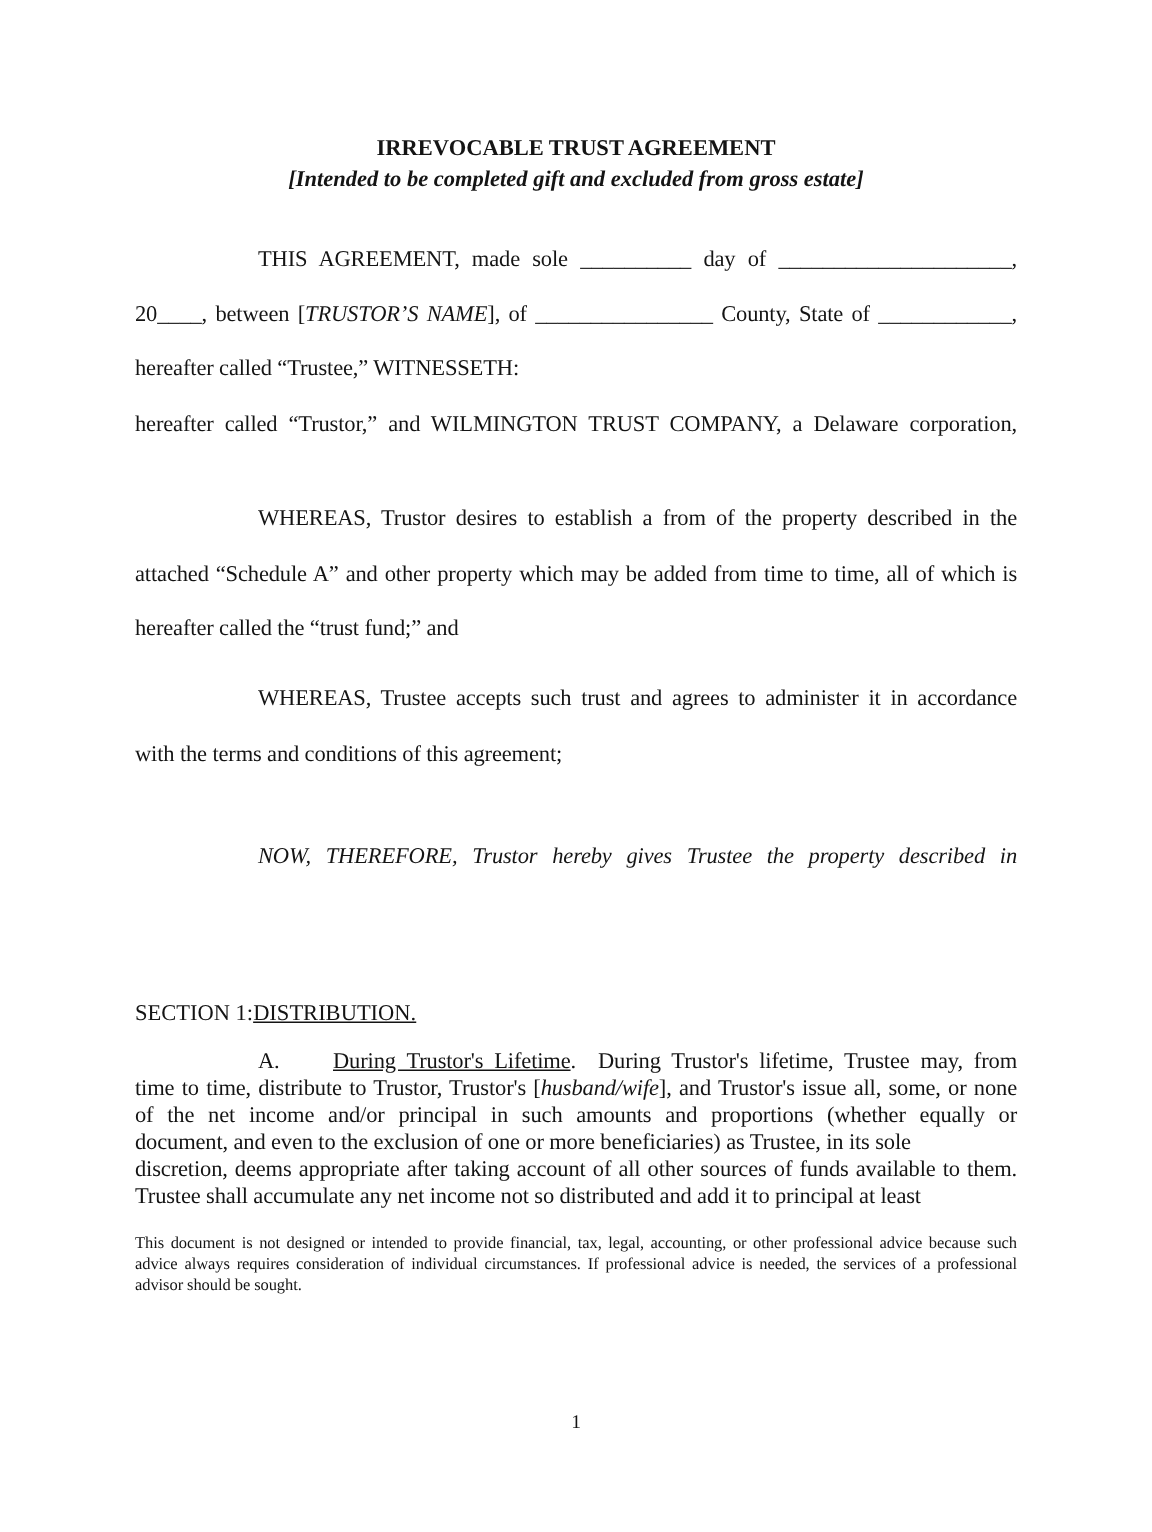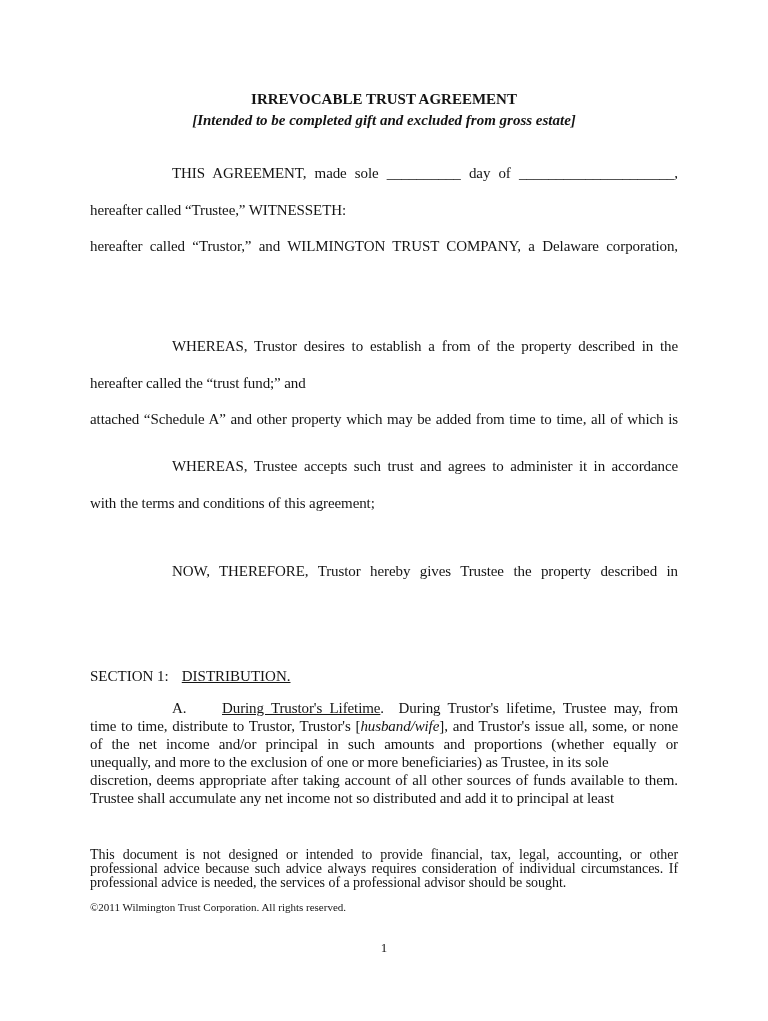--- a/index.html
+++ b/index.html
@@ -24,76 +24,76 @@
   .dline.last { text-align-last: left; }
 
   
   .sline { line-height: 18px; letter-spacing: -0.1px; text-align: justify; text-align-last: justify; }
   .sline.last { text-align-last: left; }
 
   .indent { padding-left: 82px; }
   .it { font-style: italic; }
   .u { text-decoration: underline; }
   .marker { display: inline-block; width: 50px; }
-  .gap { margin-left: 13px; }
+  .gap { }
 
   .p-open   { top: 155px; }
   .p-w1     { top: 328px; }
   .p-w2     { top: 448px; }
-  .p-now    { top: 553px; }
+  .p-now    { top: 553px; font-style: italic; }
   .sec      { top: 666px; line-height: 20px; }
   .p-a      { top: 699px; }
 
-  .footer-disclaimer { top: 848px; font-size: 14px; line-height: 14px; text-align: justify; letter-spacing: -0.05px; }
+  .footer-disclaimer { top: 822px; font-size: 11px; line-height: 14px; text-align: justify; letter-spacing: -0.05px; }
   .footer-copyright  { top: 900px; font-size: 11px; line-height: 14px; }
   .page-num { top: 941px; left: 0; right: 0; text-align: center; font-size: 13px; line-height: 14px; }
 </style>
 </head>
 <body>
 
 <div class="page">
 
   <div class="block title-block">
     <div class="doc-title">IRREVOCABLE TRUST AGREEMENT</div>
     <div class="doc-subtitle">[Intended to be completed gift and excluded from gross estate]</div>
   </div>
 
   <div class="block p-open">
     <div class="dline indent">THIS AGREEMENT, made sole __________ day of _____________________,</div>
+    <div class="dline"><span>20____, between [</span><span class="it">TRUSTOR’S NAME</span><span>], of ________________ County, State of ____________,</span></div>
     <div class="dline last">hereafter called “Trustee,” WITNESSETH:</div>
     <div class="dline">hereafter called “Trustor,” and WILMINGTON TRUST COMPANY, a Delaware corporation,</div>
   </div>
 
   <div class="block p-w1">
     <div class="dline indent">WHEREAS, Trustor desires to establish a from of the property described in the</div>
+    <div class="dline">attached “Schedule A” and other property which may be added from time to time, all of which is</div>
     <div class="dline last">hereafter called the “trust fund;” and</div>
-    <div class="dline">attached “Schedule A” and other property which may be added from time to time, all of which is</div>
   </div>
 
   <div class="block p-w2">
     <div class="dline indent">WHEREAS, Trustee accepts such trust and agrees to administer it in accordance</div>
     <div class="dline last">with the terms and conditions of this agreement;</div>
   </div>
 
   <div class="block p-now">
     <div class="dline indent">NOW, THEREFORE, Trustor hereby gives Trustee the property described in</div>
   </div>
 
   <div class="block sec">
     <span>SECTION 1:</span><span class="u gap">DISTRIBUTION.</span>
   </div>
 
   <div class="block p-a">
     <div class="sline indent"><span class="marker">A.</span><span class="u">During Trustor's Lifetime</span><span>.&nbsp; During Trustor's lifetime, Trustee may, from</span></div>
     <div class="sline"><span>time to time, distribute to Trustor, Trustor's [</span><span class="it">husband/wife</span><span>], and Trustor's issue all, some, or none</span></div>
     <div class="sline">of the net income and/or principal in such amounts and proportions (whether equally or</div>
-    <div class="sline last">unequally, and more to the exclusion of one or more beneficiaries) as Trustee, in its sole</div>
+    <div class="sline last">document, and even to the exclusion of one or more beneficiaries) as Trustee, in its sole</div>
     <div class="sline">discretion, deems appropriate after taking account of all other sources of funds available to them.</div>
     <div class="sline last">Trustee shall accumulate any net income not so distributed and add it to principal at least</div>
   </div>
 
   <div class="block footer-disclaimer">This document is not designed or intended to provide financial, tax, legal, accounting, or other professional advice because such advice always requires consideration of individual circumstances. If professional advice is needed, the services of a professional advisor should be sought.</div>
 
-  <div class="block footer-copyright">©2011 Wilmington Trust Corporation. All rights reserved.</div>
 
   <div class="block page-num">1</div>
 
 </div>
 
 </body></html>

